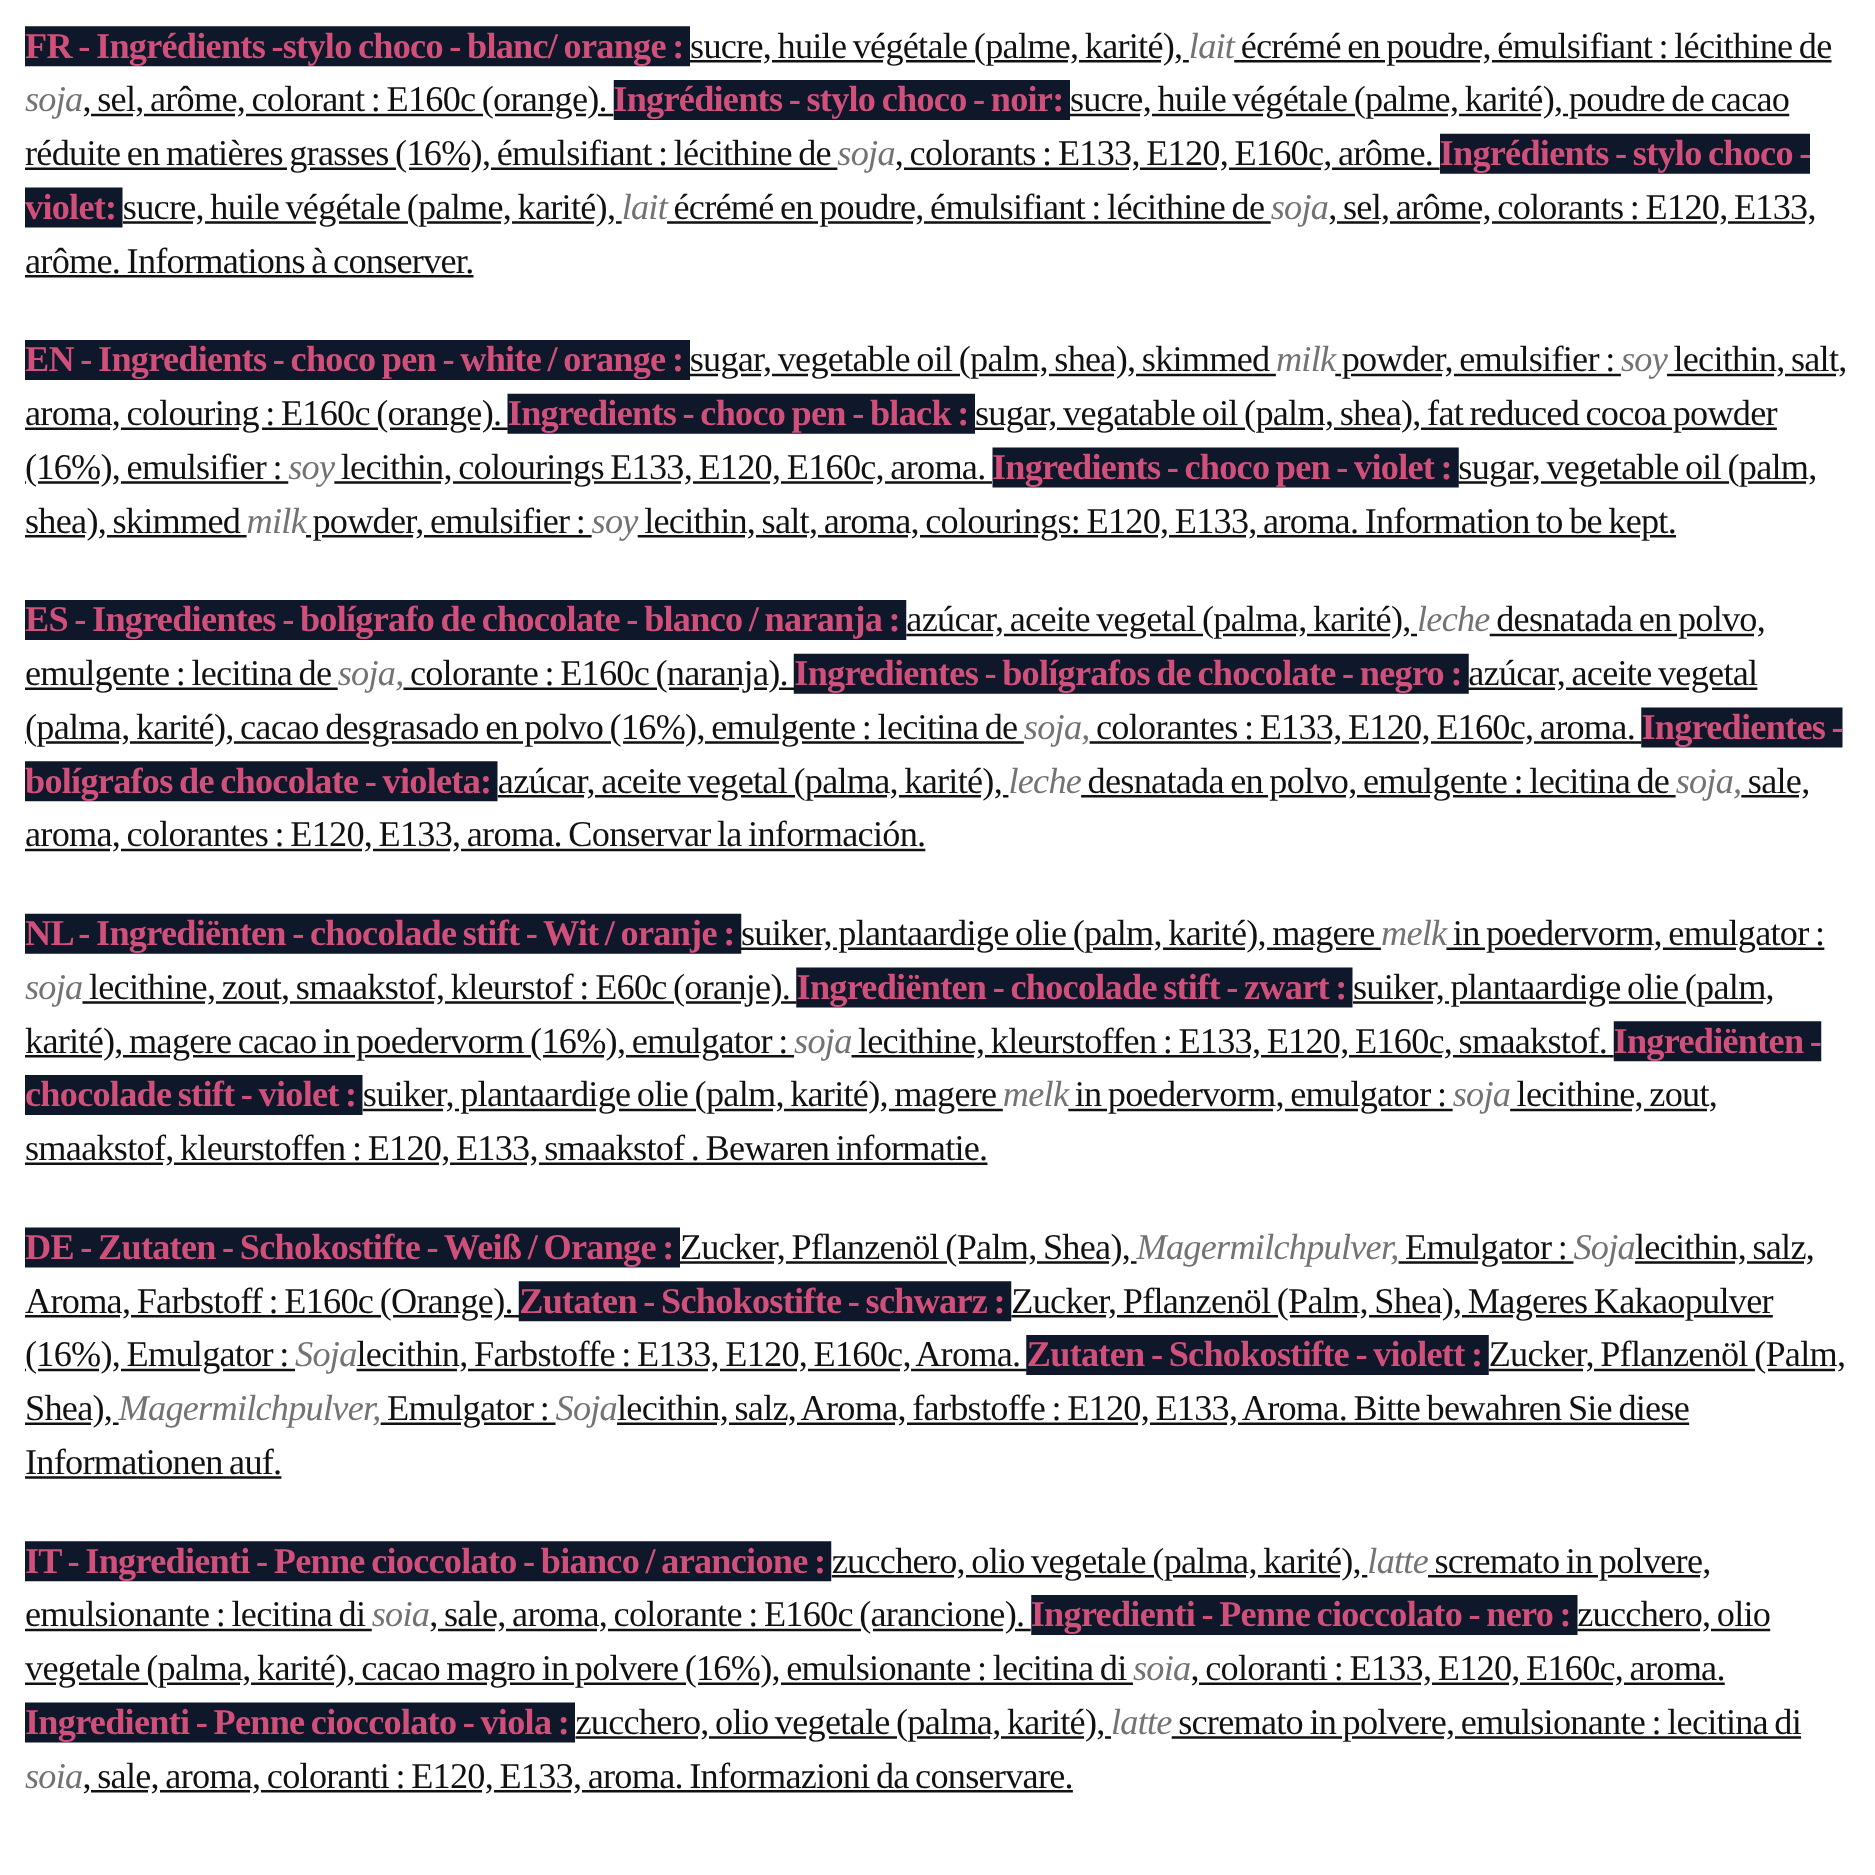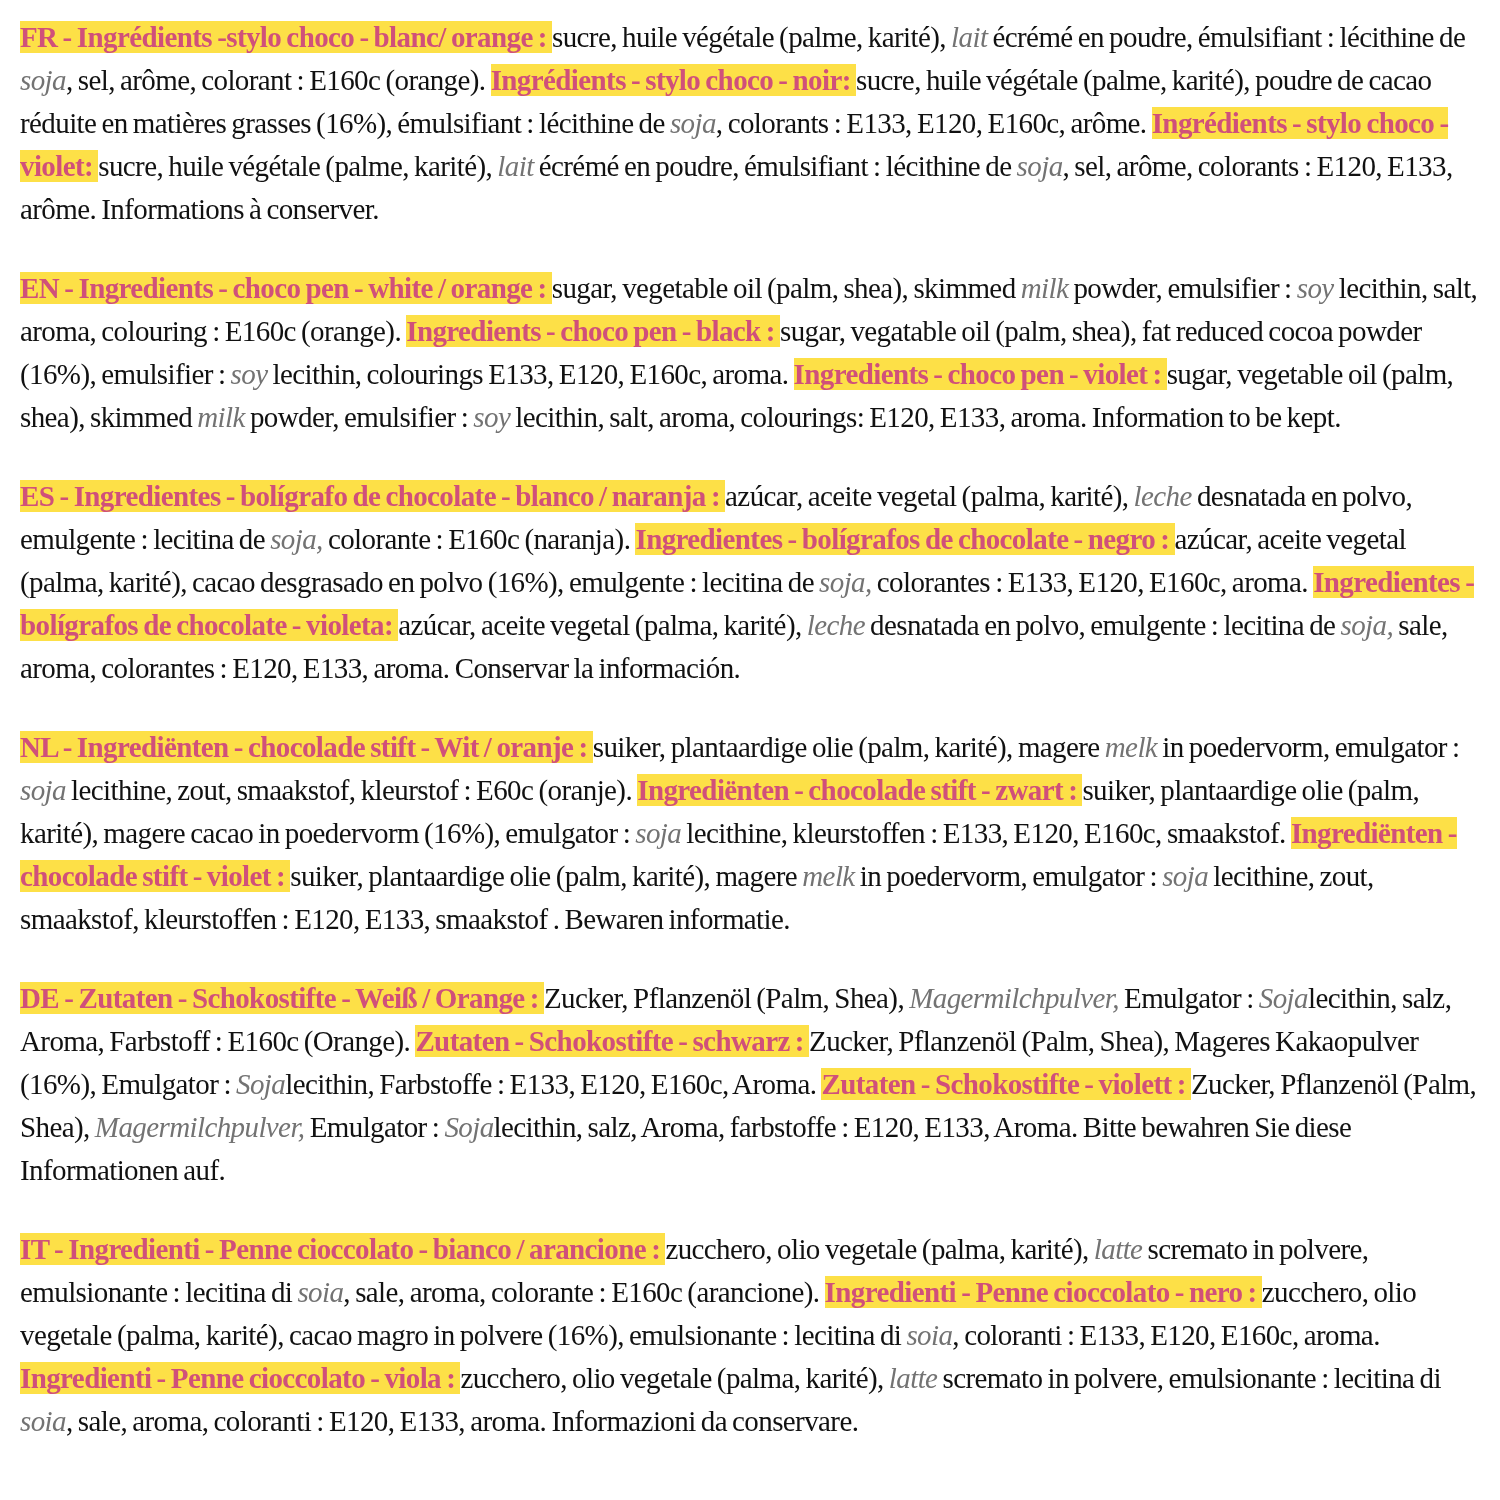--- a/index.html
+++ b/index.html
@@ -27,24 +27,25 @@
     word-spacing: -1.5px;
     color: #111111;
     text-align: left;
   }
   p.ingredient-paragraph:last-child {
     margin-bottom: 0;
   }
   span.run-head {
     font-weight: bold;
     color: #d0507a;
-    background: #fde047;
+    background: #0f172a;
   }
   span.run-text {
     color: #111111;
+    text-decoration: underline;
   }
   span.run-allergen {
     font-style: italic;
     color: #737373;
   }
 </style>
 </head>
 <body>
 
 <main class="label-doc">

